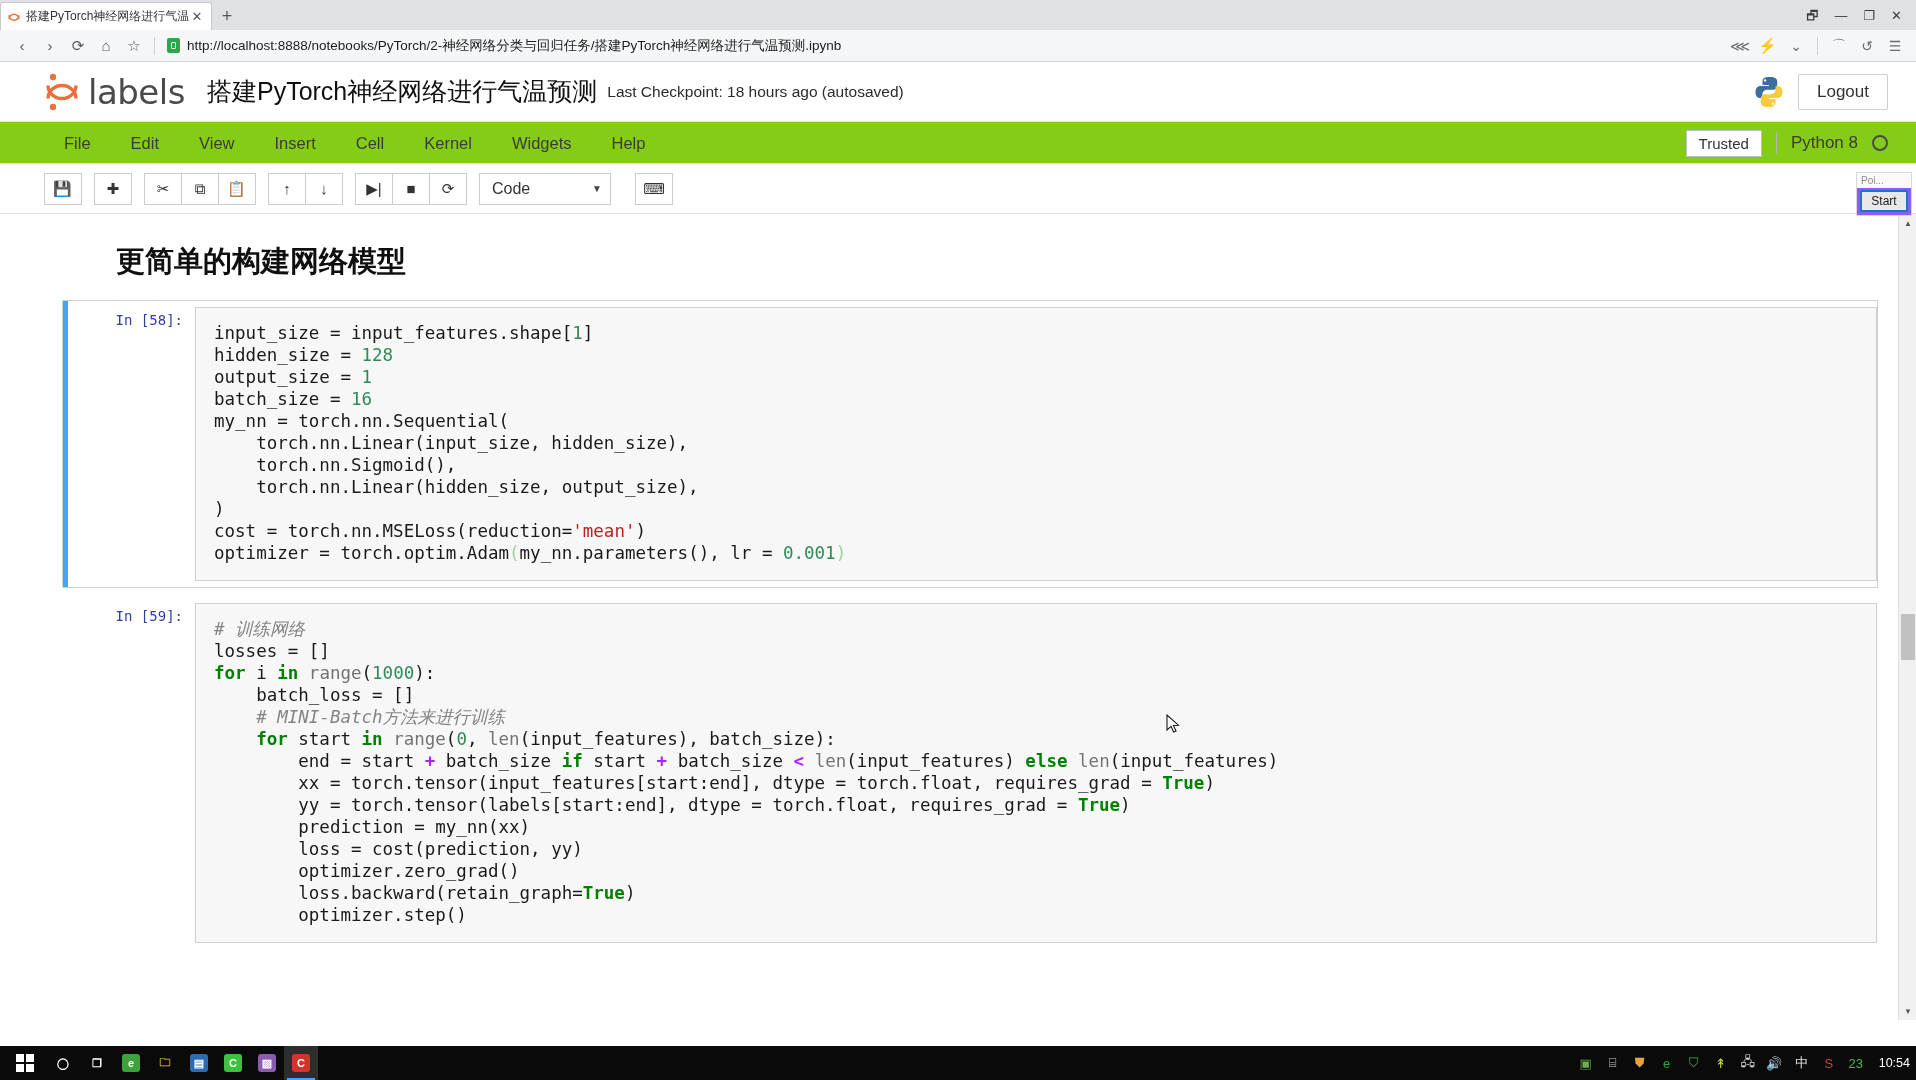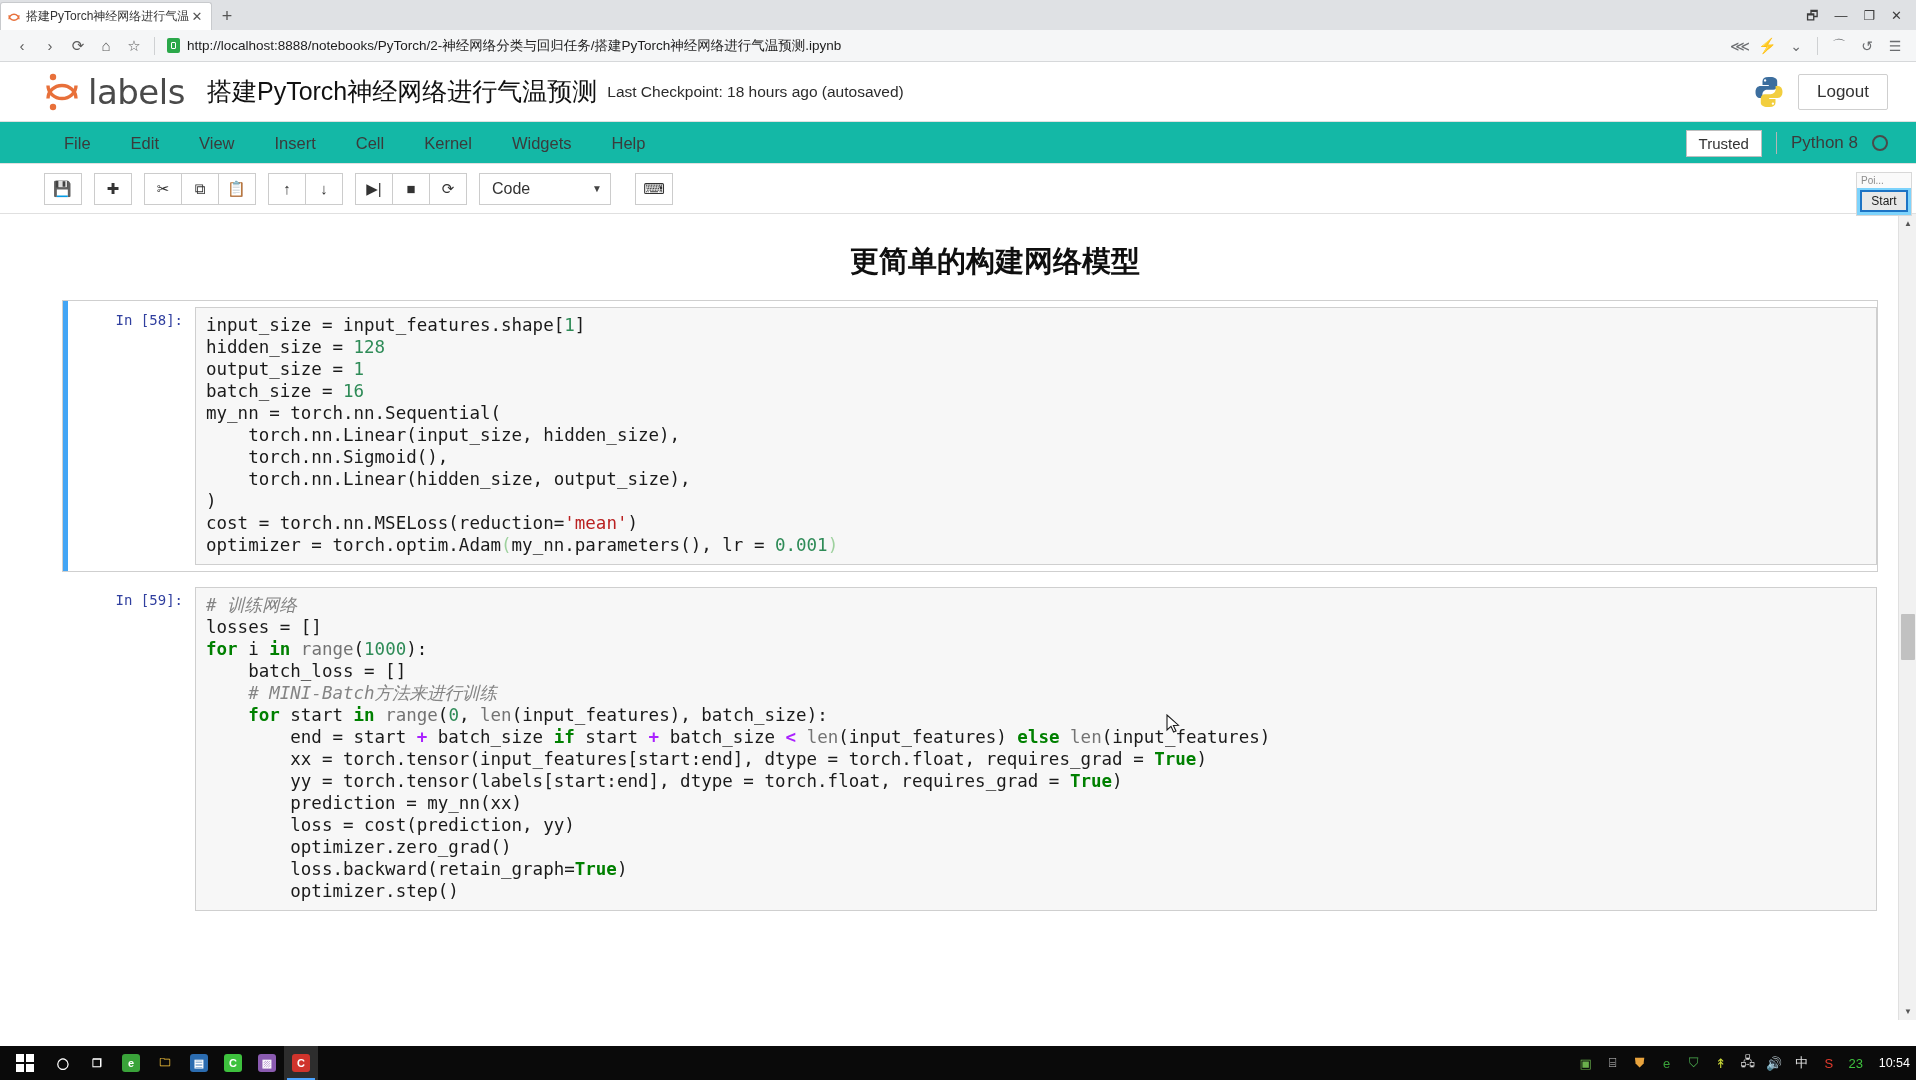--- a/index.html
+++ b/index.html
@@ -96,21 +96,21 @@
     display: flex; align-items: center; gap: 12px;
   }
   .py-logo { width: 34px; height: 34px; position: relative; }
   .btn-logout {
     border: 1px solid #cfcfcf; background: #fff; padding: 7px 18px;
     font-size: 17px; color: #333; cursor: pointer; border-radius: 2px;
   }
 
   
   .jp-menubar {
-    height: 42px; background: #14b8a6; border-bottom: 1px solid #e0e0e0;
+    height: 42px; background: #84cc16; border-bottom: 1px solid #e0e0e0;
     display: flex; align-items: center; padding-left: 44px; position: relative;
   }
   .menu-item {
     padding: 0 20px; font-size: 16.5px; color: #3b3b3b; line-height: 42px;
     cursor: pointer;
   }
   .jp-menubar-right {
     position: absolute; right: 28px; top: 0; height: 42px;
     display: flex; align-items: center; gap: 14px;
   }
@@ -141,21 +141,21 @@
     height: 32px; width: 132px; border: 1px solid #cccccc; background: #fff;
     display: flex; align-items: center; justify-content: space-between;
     padding: 0 8px 0 12px; font-size: 16px; color: #333; cursor: pointer;
     margin-right: 24px;
   }
   .tb-caret { font-size: 10px; color: #444; }
 
   
   .start-widget {
     position: absolute; right: 4px; top: 8px; width: 56px;
-    background: #7dd3fc; border: 1px solid #d8d8d8; z-index: 40;
+    background: #8b5cf6; border: 1px solid #d8d8d8; z-index: 40;
   }
   .start-widget-title {
     font-size: 10px; color: #8b8b8b; padding: 2px 4px; background: #fafafa;
     white-space: nowrap; overflow: hidden;
   }
   .start-widget-btn {
     margin: 2px 3px 3px 3px; border: 2px solid #1d73c4; background: #e8e8e8;
     font-size: 12px; text-align: center; color: #1a1a1a; padding: 2px 0;
     cursor: pointer;
   }
@@ -163,21 +163,21 @@
   
   .nb-body {
     position: relative; width: 1916px; height: 806px; background: #fff;
     overflow: hidden;
   }
   .nb-scroll-area { position: absolute; inset: 0 18px 0 0; overflow: hidden; }
   .nb-inner { padding: 18px 0 0 0; }
 
   .md-heading {
     font-size: 29px; font-weight: bold; color: #0f0f0f;
-    margin: 10px 0 18px 92px; font-family: "DejaVu Sans", sans-serif; text-align: center;
+    margin: 10px 0 18px 116px; font-family: "DejaVu Sans", sans-serif;
   }
 
   .cell {
     display: flex; margin: 0 20px 8px 62px; padding: 6px 0 6px 0;
     border: 1px solid transparent; position: relative;
   }
   .cell.selected {
     border: 1px solid #cfcfcf; background: #fff;
   }
   .cell.selected::before {
@@ -187,21 +187,21 @@
   .cell-prompt {
     flex: 0 0 132px; text-align: right; padding-right: 12px; padding-top: 5px;
     font-family: "DejaVu Sans Mono", monospace; font-size: 14px; color: #303f9f;
     white-space: nowrap;
   }
   .cell-input {
     flex: 1 1 auto; background: #f7f7f7; border: 1px solid #cfcfcf;
     padding: 6px 8px 8px 10px; overflow: hidden;
   }
   .code {
-    margin: 0; font-family: "DejaVu Sans Mono", monospace;
+    margin: 8px; font-family: "DejaVu Sans Mono", monospace;
     font-size: 17.5px; line-height: 22px; color: #1a1a1a;
     white-space: pre; tab-size: 4;
   }
   .tok-kw  { color: #008000; font-weight: bold; }
   .tok-num { color: #2e8b57; }
   .tok-str { color: #ba2121; }
   .tok-fn  { color: #737373; }
   .tok-com { color: #848484; font-style: italic; }
   .tok-op  { color: #aa22ff; font-weight: bold; }
   .tok-paren { color: #9ed19e; }

